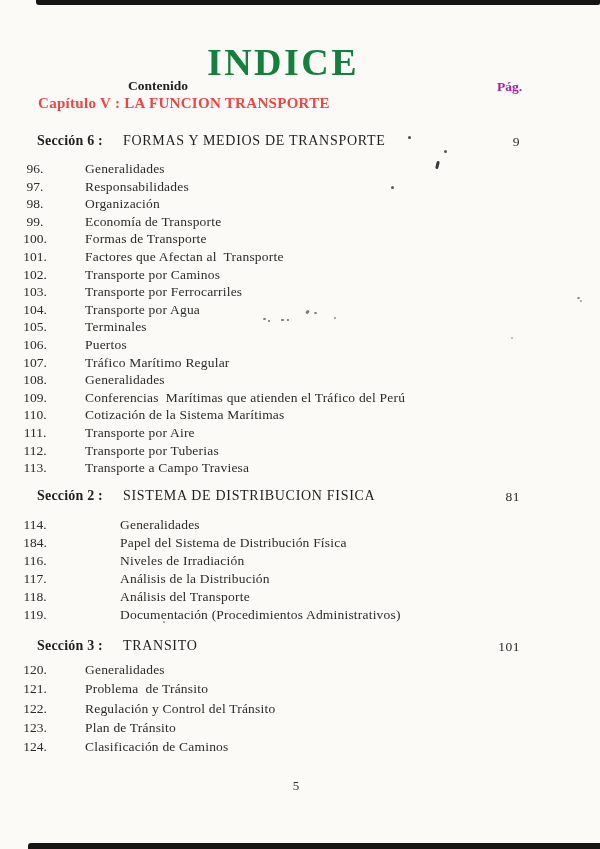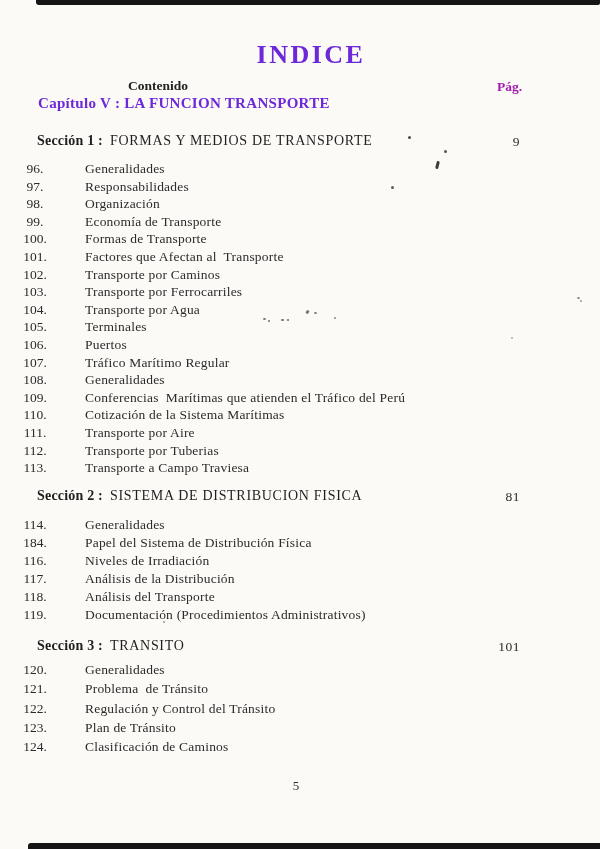--- a/index.html
+++ b/index.html
@@ -7,55 +7,54 @@
     position:relative; width:600px; height:849px; overflow:hidden;
     background:#fbfaf6; color:#262626;
     font-family:"Liberation Serif", "DejaVu Serif", serif;
   }
   .scan-bar { position:absolute; background:#151515; }
   .scan-bar.top    { top:0; left:36px; right:0; height:5px; border-radius:0 0 2px 3px; }
   .scan-bar.bottom { bottom:0; left:28px; right:0; height:6px; border-radius:3px 0 0 0; }
 
   .title {
     position:absolute; top:40px; left:0; width:566px; margin:0;
-    text-align:center; font-size:26px; font-weight:bold; letter-spacing:2.5px;
-    color:#6d28d9;
-    padding-left:28px;
+    text-align:center; font-size:38px; font-weight:bold; letter-spacing:2.5px;
+    color:#15803d;
   }
   .contents-label {
     position:absolute; top:78px; left:128px;
     font-size:13.5px; font-weight:bold; color:#222;
   }
   .pag-label {
     position:absolute; top:79px; left:497px;
     font-size:13.5px; font-weight:bold; color:#a21caf;
   }
   .chapter {
     position:absolute; top:95px; left:38px;
-    font-size:15px; font-weight:bold; letter-spacing:0.3px; color:#6d28d9;
+    font-size:15px; font-weight:bold; letter-spacing:0.3px; color:#ef4444;
   }
 
   .toc { position:absolute; top:130px; left:0; width:600px; }
   .toc-section.s0 { margin-top:3px; }
   .toc-section.s1 { margin-top:10px; }
   .toc-section.s2 { margin-top:13px;font-family:Liberation Serif, serif; }
   .sec-heading { position:relative; padding-left:37px; font-size:14px; line-height:15px; color:#1f1f1f; }
   .sec-label { font-weight:bold; letter-spacing:0.2px; }
-  .sec-title { margin-left:7px; letter-spacing:0.7px; }
+  .sec-title { margin-left:20px; letter-spacing:0.7px; }
   .sec-page {
     position:absolute; left:470px; width:50px; top:1px;
     text-align:right; font-size:13.5px; font-weight:normal; letter-spacing:0.5px; color:#2a2a2a;
   }
   .sec-items { list-style:none; padding:0; }
   .s0 .sec-items { margin:13px 0 0 0; }
   .s1 .sec-items { margin:14px 0 0 0; }
   .s2 .sec-items { margin:9px 0 0 0; }
   .toc-item { display:flex; font-size:13.5px; color:#2b2b2b; }
   .s0 .toc-item { height:17.6px; }
-  .s1 .toc-item { height:18.1px; }
+  .s1 .toc-item { height:18.1px;gap:35px; }
   .s2 .toc-item { height:19.2px; }
   .item-num { width:70px; text-align:center; flex:0 0 auto; }
   .item-title { margin-left:15px; white-space:pre; letter-spacing:0.2px; }
 
   .footer-num {
     position:absolute; top:778px; left:0; width:592px;
     text-align:center; font-size:13px; color:#333;
   }
 
   .speck { position:absolute; border-radius:50%; }
@@ -70,21 +69,21 @@
   <div class="scan-bar bottom"></div>
 
   <h1 class="title">INDICE</h1>
   <div class="contents-label">Contenido</div>
   <div class="pag-label">Pág.</div>
   <div class="chapter">Capítulo V : LA FUNCION TRANSPORTE</div>
 
   <div class="toc" id="toc">
   <section class="toc-section s0">
     <div class="sec-heading">
-      <span class="sec-label">Sección 1 :</span><span class="sec-title">FORMAS Y MEDIOS DE TRANSPORTE</span>
+      <span class="sec-label">Sección 6 :</span><span class="sec-title">FORMAS Y MEDIOS DE TRANSPORTE</span>
       <span class="sec-page">9</span>
     </div>
     <ul class="sec-items">
   <li class="toc-item">
     <span class="item-num">96.</span>
     <span class="item-title">Generalidades</span>
   </li>
 
   <li class="toc-item">
     <span class="item-num">97.</span>

